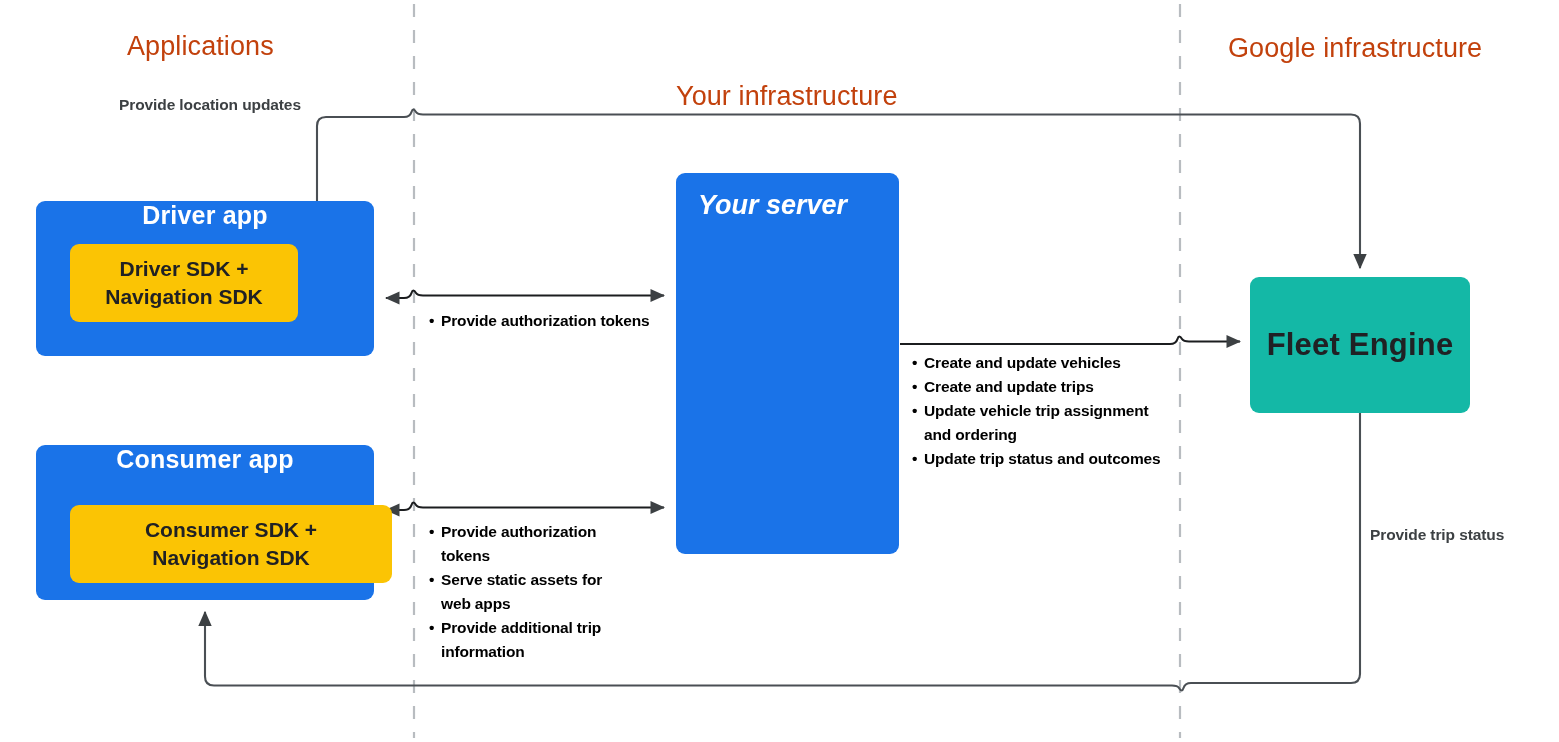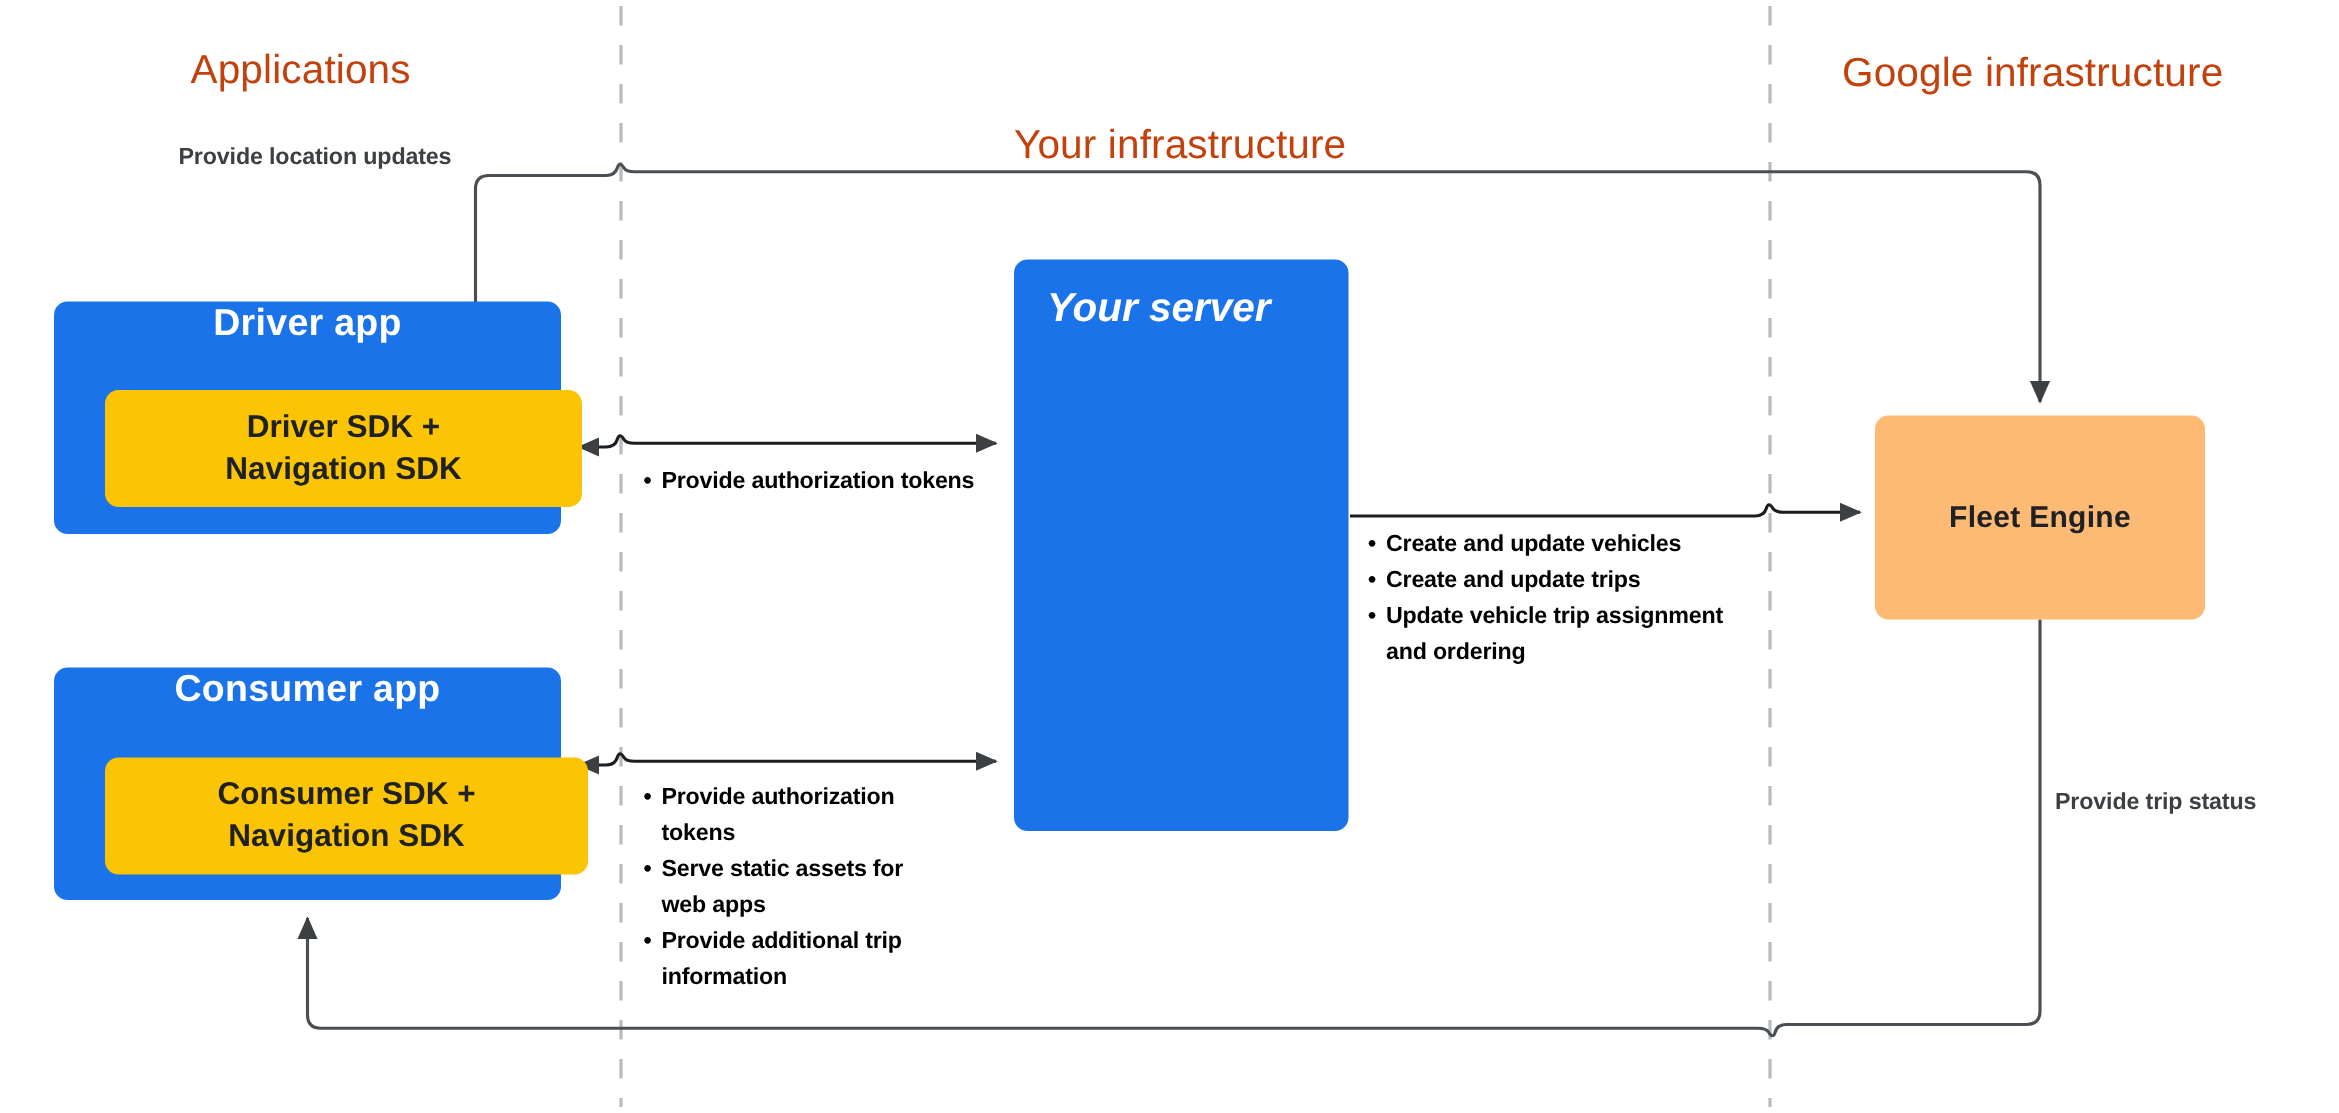--- a/index.html
+++ b/index.html
@@ -13,23 +13,23 @@
   .app-box{position:absolute;background:#1a73e8;border-radius:9px;
            box-sizing:border-box;display:flex;flex-direction:column;align-items:center;}
   .app-title{color:#ffffff;font-size:25px;font-weight:bold;margin-top:0;letter-spacing:.2px;}
   .sdk-box{position:absolute;background:#fbc404;border-radius:9px;
            display:flex;align-items:center;justify-content:center;text-align:center;
            color:#202124;font-size:21px;font-weight:bold;line-height:1.32;box-sizing:border-box;}
 
   .server-box{position:absolute;background:#1a73e8;border-radius:9px;}
   .server-title{position:absolute;color:#fff;font-size:27px;font-weight:bold;white-space:nowrap;font-style:italic;}
 
-  .engine-box{position:absolute;background:#fdba74;border-radius:9px;
+  .engine-box{position:absolute;background:#14b8a6;border-radius:9px;
               display:flex;align-items:center;justify-content:center;
-              color:#202124;font-size:20px;font-weight:bold;letter-spacing:.2px;}
+              color:#202124;font-size:31px;font-weight:bold;letter-spacing:.2px;}
 
   .flow-label{position:absolute;font-size:15.5px;font-weight:bold;color:#3c4043;
               white-space:nowrap;letter-spacing:-.1px;}
 
   .bullets{position:absolute;font-size:15.5px;font-weight:bold;color:#000000;
            line-height:1.55;letter-spacing:-.15px;}
   .bullets .bi{position:relative;padding-left:12px;margin-bottom:0px;}
   .bullets .bi:before{content:"\2022";position:absolute;left:0;top:0;}
 </style>
 </head>
@@ -84,21 +84,21 @@
   <div class="zone-label" style="left:127px;top:31px;">Applications</div>
   <div class="zone-label" style="left:676px;top:34px;margin-top:47px;">Your infrastructure</div>
   <div class="zone-label" style="left:1228px;top:33px;">Google infrastructure</div>
 
   <div class="flow-label" style="left:119px;top:96px;">Provide location updates</div>
   <div class="flow-label" style="left:1370px;top:526px;">Provide trip status</div>
 
   <div class="app-box" style="left:36px;top:201px;width:338px;height:155px;">
     <div class="app-title">Driver app</div>
   </div>
-  <div class="sdk-box" style="left:70px;top:260px;width:318px;height:78px;">
+  <div class="sdk-box" style="left:70px;top:244px;width:228px;height:78px;">
     <span>Driver SDK +<br>Navigation SDK</span>
   </div>
 
   <div class="app-box" style="left:36px;top:445px;width:338px;height:155px;">
     <div class="app-title">Consumer app</div>
   </div>
   <div class="sdk-box" style="left:70px;top:505px;width:322px;height:78px;">
     <span>Consumer SDK +<br>Navigation SDK</span>
   </div>
 
@@ -116,15 +116,16 @@
   <div class="bullets" style="left:429px;top:520px;width:200px;">
       <div class="bi">Provide authorization tokens</div>
       <div class="bi">Serve static assets for web apps</div>
       <div class="bi">Provide additional trip information</div>
     </div>
 
   <div class="bullets" style="left:912px;top:351px;width:250px;">
       <div class="bi">Create and update vehicles</div>
       <div class="bi">Create and update trips</div>
       <div class="bi">Update vehicle trip assignment and ordering</div>
+      <div class="bi">Update trip status and outcomes</div>
     </div>
 
 </div>
 
 </body></html>

